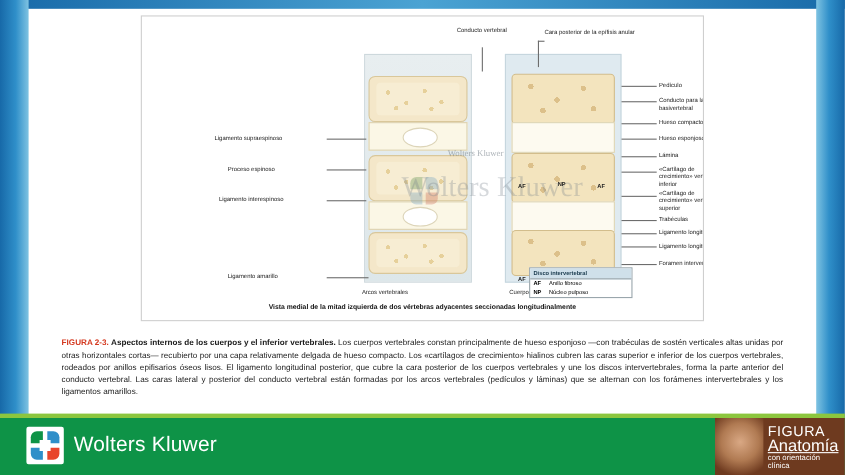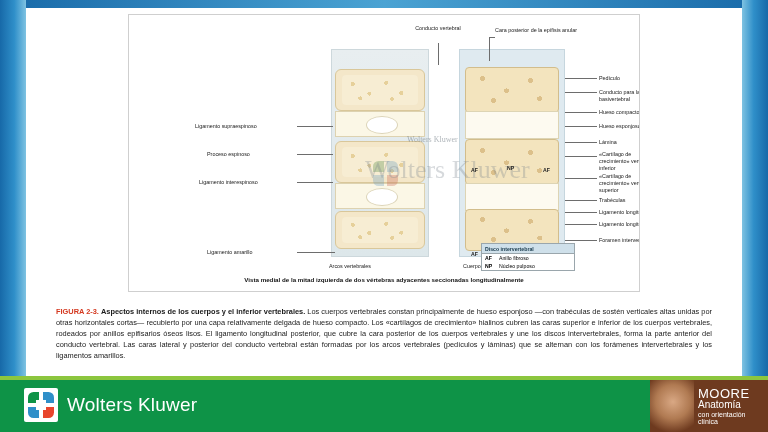--- a/index.html
+++ b/index.html
@@ -91,21 +91,21 @@
   .moore-face {
     width: 44px; height: 52px;
     background: radial-gradient(circle at 52% 42%, #d9a884 0%, #b07a52 45%, #6e3a1f 82%);
   }
   .moore-txt {
     padding-left: 4px;
     color: #ffffff;
     line-height: 1.02;
   }
   .moore-txt .t1 { font-size: 13px; letter-spacing: .5px; }
-  .moore-txt .t2 { font-size: 10px; }
+  .moore-txt .t2 { font-size: 15px; text-decoration: underline; }
   .moore-txt .t3 { font-size: 7px; }
   
   .figure-box {
     position: absolute;
     left: 128px; top: 14px;
     width: 512px; height: 278px;
     border: 1px solid #cfcfcf;
     background: #ffffff;
     box-sizing: border-box;
   }
@@ -438,21 +438,21 @@
           <i class="wk-q2"></i>
           <i class="wk-q3"></i>
           <i class="wk-q4"></i>
           <i class="wk-center"></i>
       </span>
       <span class="footer-logo-text">Wolters Kluwer</span>
     </div>
     <div class="moore">
       <div class="moore-face"></div>
       <div class="moore-txt">
-        <div class="t1">MOORE</div>
+        <div class="t1">FIGURA</div>
         <div class="t2">Anatomía</div>
         <div class="t3">con orientación</div>
         <div class="t3">clínica</div>
       </div>
     </div>
   </div>
 
 </div>
 
 </body></html>

